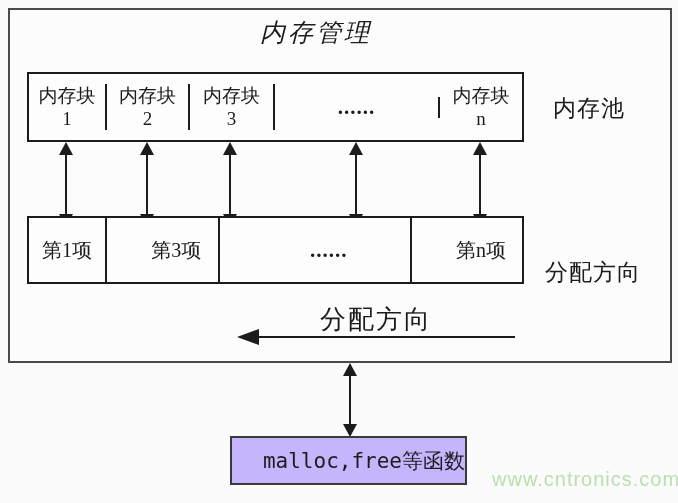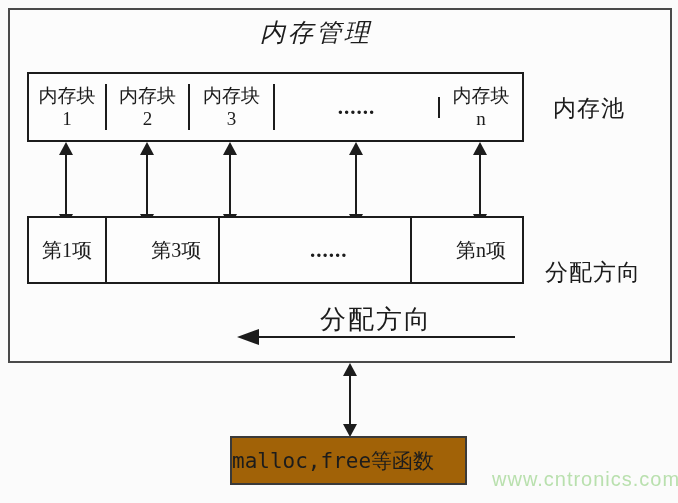--- a/index.html
+++ b/index.html
@@ -63,22 +63,22 @@
   .harrow::after{
     content:"";position:absolute;left:20px;right:0;top:8px;height:2px;background:#1c1c1c;
   }
   .direction-label{
     position:absolute;left:227px;top:292px;width:278px;
     text-align:center;font-size:26px;letter-spacing:2px;
   }
   
   .func-box{
     position:absolute;left:230px;top:436px;width:237px;height:49px;
-    border:2px solid #3a3a3a;box-sizing:border-box;background:#a16207;
-    display:flex;align-items:center;justify-content:flex-start;
+    border:2px solid #3a3a3a;box-sizing:border-box;background:#c4b5fd;
+    display:flex;align-items:center;justify-content:flex-end;
     font-family:"DejaVu Sans Mono","Liberation Mono",monospace;
     font-size:21px;
   }
   .watermark{
     position:absolute;left:492px;top:468px;
     font-family:"Liberation Sans","DejaVu Sans",sans-serif;
     font-size:20px;color:#b9e0ae;letter-spacing:1px;
   }
 </style>
 </head>

